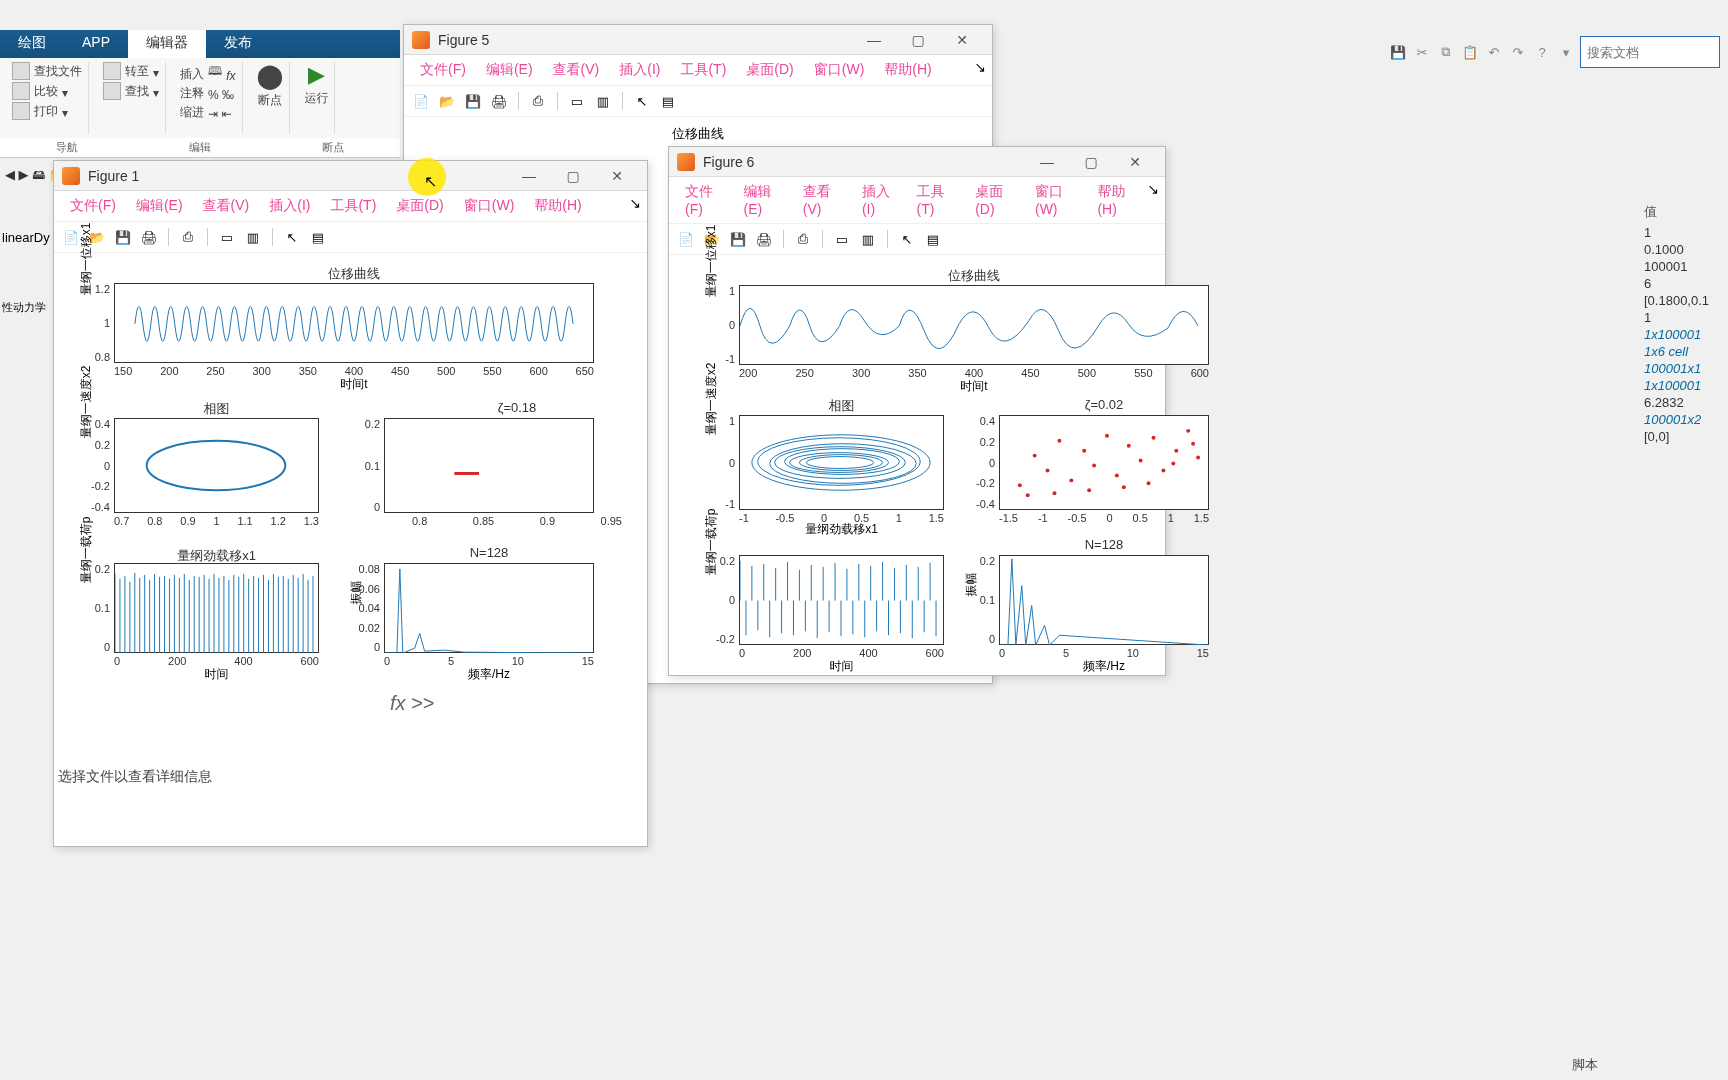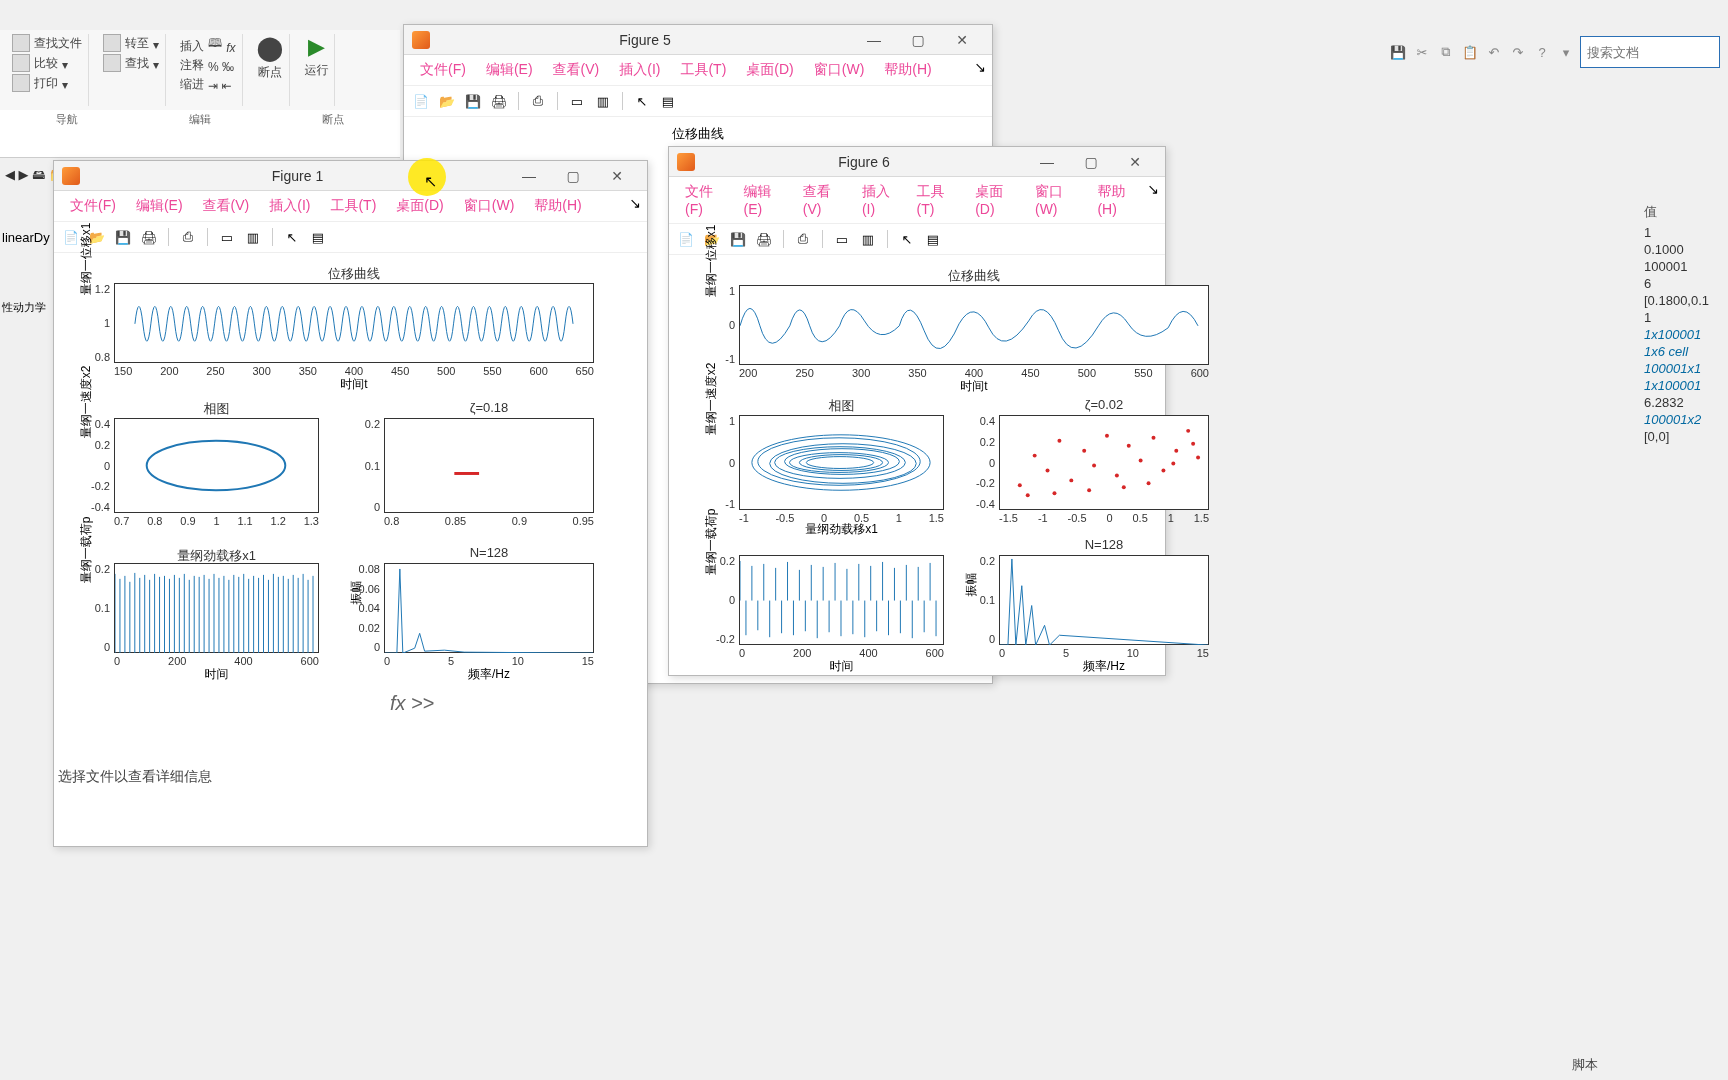--- a/index.html
+++ b/index.html
@@ -18,21 +18,21 @@
 
 .path-bar { position:absolute; top:165px; left:5px; font-size:13px; color:#333; }
 
 
 .top-right-bar { position:absolute; top:36px; right:8px; display:flex; align-items:center; gap:4px; }
 .qat-icon { width:20px; height:20px; display:flex; align-items:center; justify-content:center; color:#888; }
 .search-box { width:140px; height:24px; border:1px solid #2a6fb5; padding:15px 6px; font-size:13px; color:#888; background:#fff; }
 
 
 .figwin { position:absolute; background:#fff; border:1px solid #b8b8b8; box-shadow: 2px 2px 8px rgba(0,0,0,0.15); }
-.titlebar { height:30px; display:flex; align-items:center; padding:0 8px; background:#f3f3f3; border-bottom:1px solid #d9d9d9;text-align:center; }
+.titlebar { height:30px; display:flex; align-items:center; padding:0 8px; background:#f3f3f3; border-bottom:1px solid #d9d9d9; }
 .matlab-logo { width:18px; height:18px; background: linear-gradient(135deg,#ff9c3a,#e05a1a); border-radius:3px; margin-right:8px; }
 .title-text { flex:1; font-size:14px; color:#333; }
 .winbtns { display:flex; gap:0; }
 .winbtn { width:44px; height:28px; display:flex; align-items:center; justify-content:center; color:#555; font-size:14px; }
 .menubar { display:flex; gap:0; padding:4px 6px; font-size:14px; border-bottom:1px solid #eee; }
 .menu-item { padding:2px 10px; color:#ec4899; cursor:pointer; }
 .toolbar { display:flex; gap:4px; padding:4px 6px; border-bottom:1px solid #eee; align-items:center; }
 .tool { width:22px; height:22px; display:flex; align-items:center; justify-content:center; }
 .tool-sep { width:1px; height:18px; background:#ccc; margin:0 4px; }
 .plot-area { position:relative; padding:8px 12px; }
@@ -56,20 +56,26 @@
 .cursor-arrow { position:absolute; font-size:16px; color:#000; }
 
 .details-text { position:absolute; font-size:14px; color:#444; }
 
 svg { display:block; }
 </style>
 </head>
 <body>
 
 <div class="main-ribbon">
+  <div class="ribbon-tabs">
+    <div class="ribbon-tab">绘图</div>
+    <div class="ribbon-tab">APP</div>
+    <div class="ribbon-tab active">编辑器</div>
+    <div class="ribbon-tab">发布</div>
+  </div>
   <div class="ribbon-body">
     <div class="ribbon-group">
       <div class="ribbon-row">
           <span class="icon-sq"></span>
           <span>查找文件</span>
         </div>
       <div class="ribbon-row"><span class="icon-sq"></span><span>比较</span> ▾</div>
       <div class="ribbon-row"><span class="icon-sq"></span><span>打印</span> ▾</div>
     </div>
     <div class="ribbon-group">
@@ -237,21 +243,21 @@
           <span>0.7</span>
           <span>0.8</span>
           <span>0.9</span>
           <span>1</span>
           <span>1.1</span>
           <span>1.2</span>
           <span>1.3</span>
         </div>
     </div>
 
-    <div class="subplot" style="left:330px;top:165px;width:210px;height:95px;">
+    <div class="subplot" style="left:330px;top:165px;width:210px;height:95px;padding-left:28px;">
       <div class="plot-title">ζ=0.18</div>
       <div class="axes" style="inset:0;">
         <svg viewBox="0 0 210 95">
             <line x1="70" y1="55" x2="95" y2="55" stroke="#d62728" stroke-width="3"></line>
           </svg>
       </div>
       <div class="ticks-y">
           <span>0.2</span>
           <span>0.1</span>
           <span>0</span>

